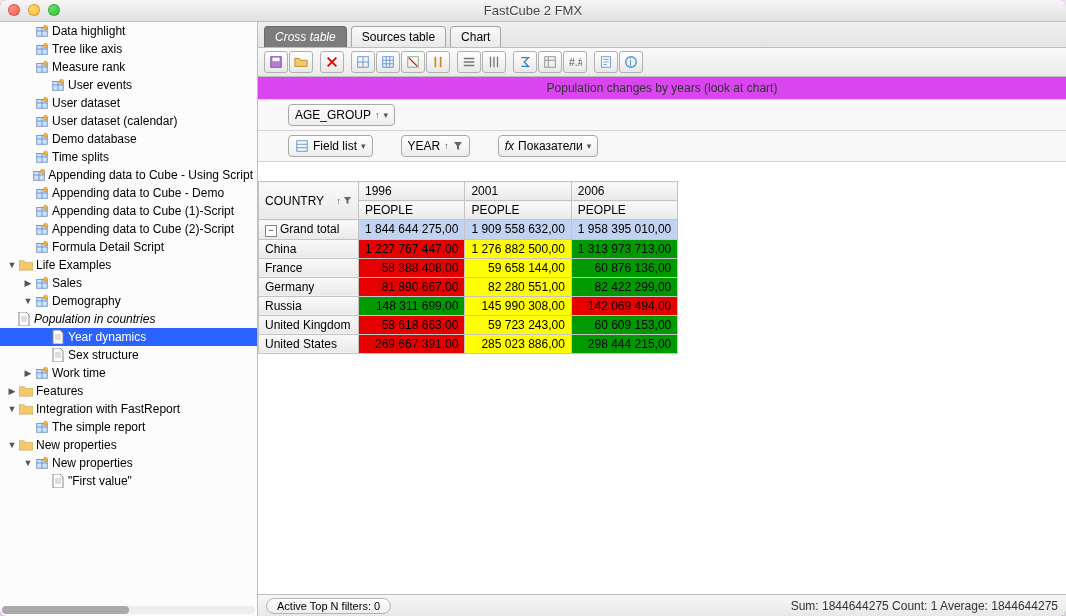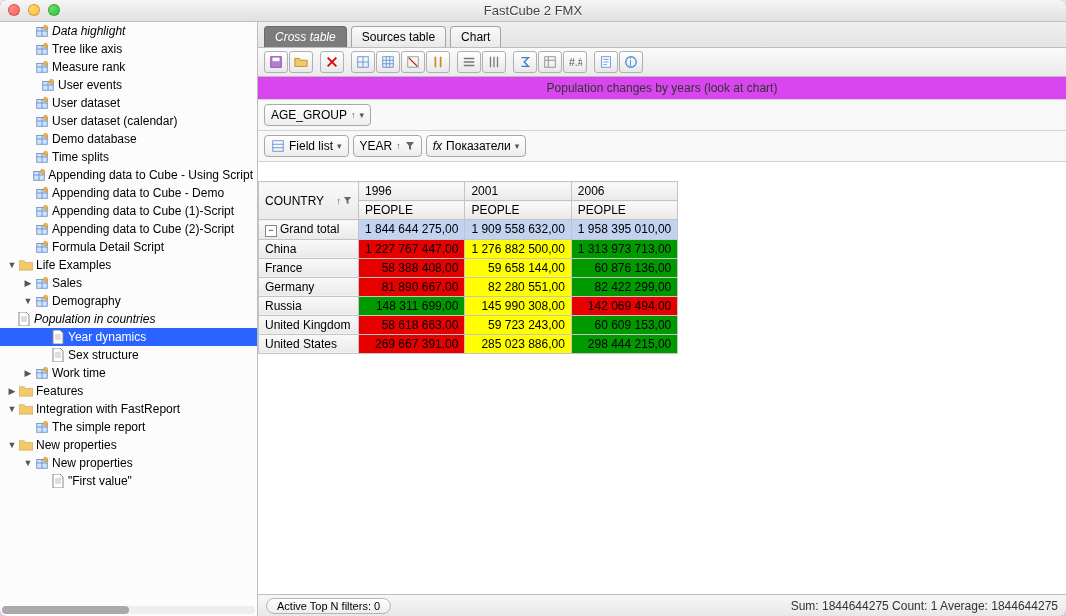--- a/index.html
+++ b/index.html
@@ -26,21 +26,21 @@
 .main { flex: 1; display: flex; flex-direction: column; overflow: hidden; }
 .tabs { display: flex; gap: 4px; padding: 4px 6px 0 6px; background: linear-gradient(#f0f0f0,#e4e4e4); border-bottom: 1px solid #bdbdbd; }
 .tab { padding: 3px 10px; border: 1px solid #a5a5a5; border-bottom: none; border-radius: 4px 4px 0 0; background: linear-gradient(#fafafa,#e9e9e9); cursor: default; }
 .tab.active { background: #7c7c7c; color: #fff; border-color: #6a6a6a; font-style: italic; }
 .toolbar { display: flex; align-items: center; gap: 1px; padding: 3px 6px; border-bottom: 1px solid #bdbdbd; background: linear-gradient(#fafafa,#eaeaea); }
 .tbtn { width: 24px; height: 22px; border: 1px solid #b0b0b0; border-radius: 3px; background: linear-gradient(#ffffff,#e8e8e8); display: inline-flex; align-items: center; justify-content: center; cursor: default; }
 .tbtn svg { width: 14px; height: 14px; }
 .tsep { width: 5px; }
 .subtitle { text-align: center; padding: 4px 0; color: #333; border-bottom: 1px solid #d4d4d4; font-size: 12px; }
 .dimbar, .fieldbar { display: flex; gap: 4px; padding: 4px 6px; border-bottom: 1px solid #d4d4d4; background: #f8f8f8; align-items: center; }
-.pill { height: 22px; border: 1px solid #a8a8a8; border-radius: 4px; background: linear-gradient(#ffffff,#ededed); display: inline-flex; align-items: center; padding: 0 6px; gap: 4px; cursor: default; white-space: nowrap; }
+.pill { height: 22px; border: 1px solid #a8a8a8; border-radius: 4px; background: linear-gradient(#ffffff,#ededed); display: inline-flex; align-items: center; padding: 0 6px; gap: 4px; cursor: default; white-space: nowrap; margin-left: 24px; }
 .pill.small { font-size: 11px; }
 .pill .arrow { font-size: 9px; color: #555; }
 .sortico { font-size: 9px; color: #555; }
 .grid-wrap { flex: 1; overflow: auto; background: #fff; position: relative; }
 table.grid { border-collapse: collapse; margin-top: 19px; }
 .grid th, .grid td { border: 1px solid #c4c4c4; padding: 2px 6px; height: 19px; font-size: 12px; }
 .grid th { background: linear-gradient(#fafafa,#e9e9e9); font-weight: normal; text-align: left; }
 .grid td.num { text-align: right; }
 .rowhdr { background: linear-gradient(#fafafa,#e9e9e9); text-align: left; }
 .country-cell { min-width: 100px; }
@@ -63,21 +63,21 @@
     <div class="traffic">
       <div class="close"></div>
       <div class="min"></div>
       <div class="max"></div>
     </div>
     <div class="title">FastCube 2 FMX</div>
   </div>
 
   <div class="body">
     <div class="sidebar" id="tree">
-        <div class="tree-item" style="padding-left: 22px; font-style: italic;">
+        <div class="tree-item" style="padding-left: 22px;">
           <span class="disclosure"></span>
           <span class="icon cube-icon">
             <svg viewBox="0 0 16 16">
               <rect x="2" y="4" width="12" height="10" fill="#cfe3ff" stroke="#6a8fc2"></rect>
               <path d="M2 8h12M8 4v10" stroke="#6a8fc2"></path>
               <circle cx="12" cy="4" r="2.5" fill="#f0b040" stroke="#b38a2a" stroke-width="0.5"></circle>
             </svg>
           </span>
           <span>Data highlight</span>
         </div>
@@ -96,21 +96,21 @@
           <span class="disclosure"></span>
           <span class="icon cube-icon">
             <svg viewBox="0 0 16 16">
               <rect x="2" y="4" width="12" height="10" fill="#cfe3ff" stroke="#6a8fc2"></rect>
               <path d="M2 8h12M8 4v10" stroke="#6a8fc2"></path>
               <circle cx="12" cy="4" r="2.5" fill="#f0b040" stroke="#b38a2a" stroke-width="0.5"></circle>
             </svg>
           </span>
           <span>Measure rank</span>
         </div>
-        <div class="tree-item" style="padding-left: 28px;">
+        <div class="tree-item" style="padding-left: 38px;">
           <span class="disclosure"></span>
           <span class="icon cube-icon">
             <svg viewBox="0 0 16 16">
               <rect x="2" y="4" width="12" height="10" fill="#cfe3ff" stroke="#6a8fc2"></rect>
               <path d="M2 8h12M8 4v10" stroke="#6a8fc2"></path>
               <circle cx="12" cy="4" r="2.5" fill="#f0b040" stroke="#b38a2a" stroke-width="0.5"></circle>
             </svg>
           </span>
           <span>User events</span>
         </div>

